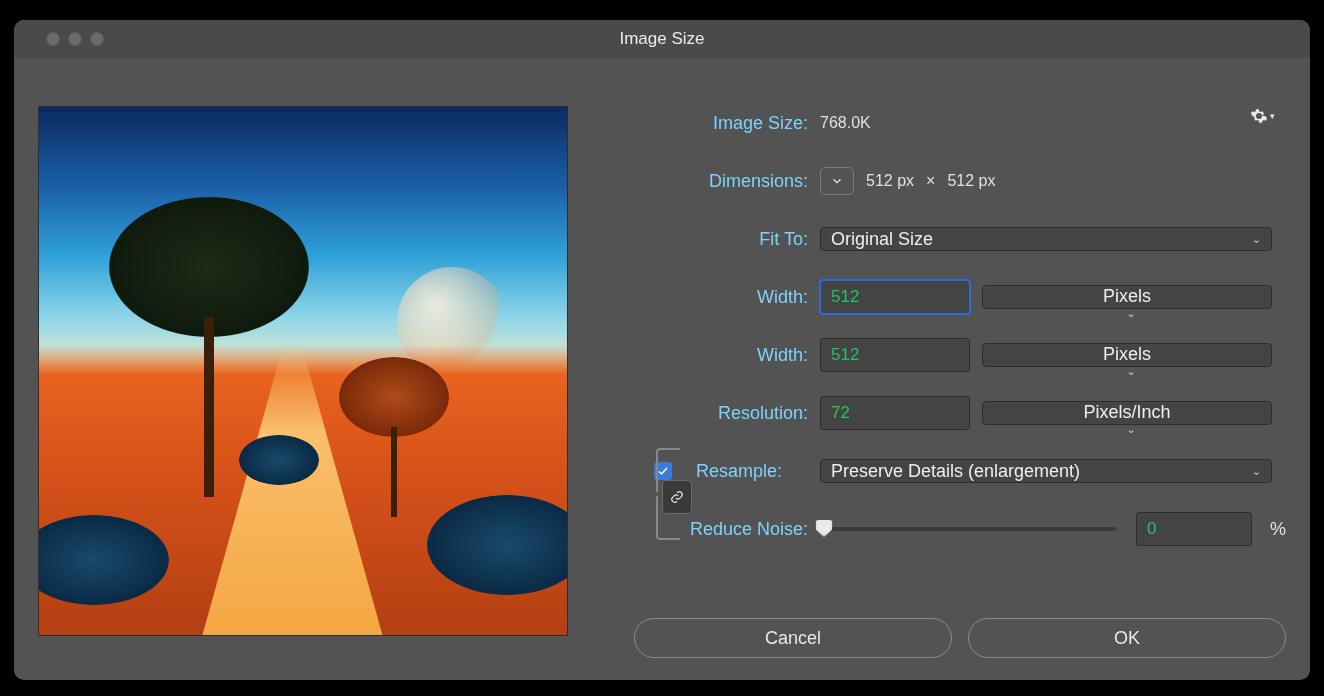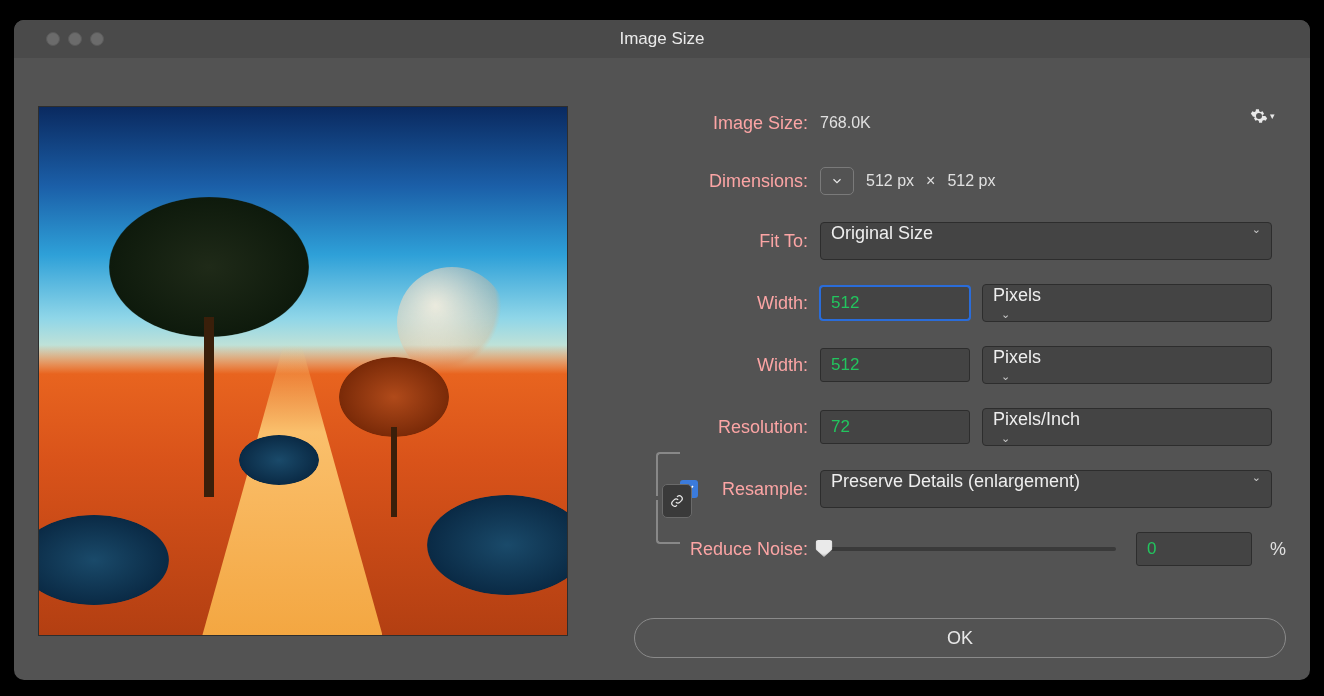--- a/index.html
+++ b/index.html
@@ -135,21 +135,21 @@
   .row {
     display: flex;
     align-items: center;
     margin-bottom: 24px;
     min-height: 34px;
   }
   .label-col {
     width: 192px;
     text-align: right;
     padding-right: 12px;
-    color: #fca5a5;
+    color: #7dd3fc;
   }
   .field-col {
     flex: 1;
     display: flex;
     align-items: center;
     gap: 12px;
   }
   .gear-btn {
     position: absolute;
     top: 12px; right: 6px;
@@ -165,23 +165,23 @@
   .badge-btn {
     width: 34px; height: 28px;
     border: 1px solid #7a7a7a;
     border-radius: 5px;
     display:flex; align-items:center; justify-content:center;
     cursor:pointer;
   }
   .badge-btn svg { stroke:#e8e8e8; fill:none; stroke-width:2; }
 
   .select {
-    display:flex; justify-content:space-between;
+    display:flex; align-items:center; justify-content:space-between;
     background:#444; border:1px solid #2d2d2d; border-radius:4px;
-    height: 38px; padding:0 10px; cursor:pointer;
+    height: 24px; padding:0 10px; cursor:pointer;
     color:#eee;
   }
   .select .chev { font-size: 11px; color:#ccc; margin-left:8px; }
   .select.fit { width: 452px; }
   .select.unit { width: 290px; flex-direction: column; }
   .select.resample { width: 452px; }
 
   .input {
     background:#444; border:1px solid #2d2d2d; border-radius:3px;
     height: 34px; padding:0 10px; color:#22c55e;
@@ -385,21 +385,21 @@
             <input class="input num" value="72" style="">
             <div class="select unit">
               <span>Pixels/Inch</span>
               <span class="chev">⌄</span>
             </div>
           </div>
         </div>
       </div>
 
       <div class="row">
-        <div class="label-col" style="display:flex; justify-content:flex-end; align-items:center; gap:24px;">
+        <div class="label-col" style="display:flex; justify-content:center; align-items:center; gap:24px;">
           <div class="checkbox">
             <svg width="12" height="12" viewBox="0 0 24 24">
                 <polyline points="4 13 9 18 20 6"></polyline>
               </svg>
           </div>
           <span>Resample:</span>
         </div>
         <div class="field-col">
           <div class="select resample">
             <span>Preserve Details (enlargement)</span>
@@ -417,16 +417,19 @@
           <input class="input noiseval" value="0" style="">
           <span class="pct">%</span>
         </div>
       </div>
 
     </div>
   </div>
 
   <div class="footer">
     <div class="pill-btn">
+      <span>Cancel</span>
+    </div>
+    <div class="pill-btn">
       <span>OK</span>
     </div>
   </div>
 </div>
 
 </body></html>

